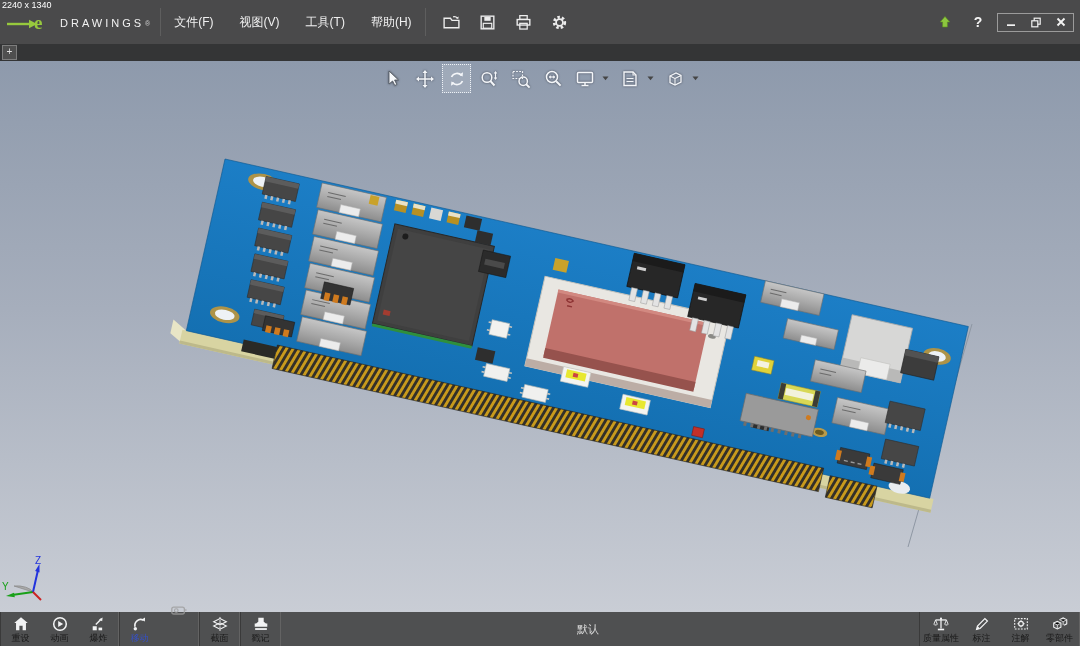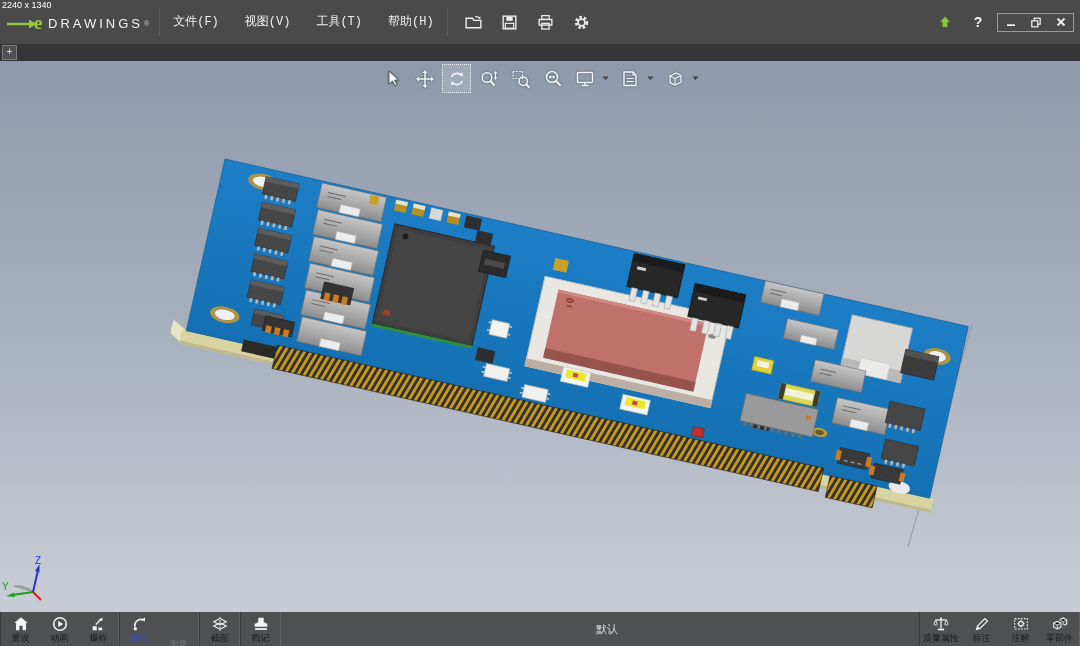--- a/index.html
+++ b/index.html
@@ -2,24 +2,24 @@
 <html><head>
 <meta charset="utf-8">
 <style>
   html,body{margin:0;padding:0;background:#222;}
   .app{width:1080px;height:646px;display:flex;flex-direction:column;overflow:hidden;
        font-family:"Liberation Sans",sans-serif;position:relative;user-select:none;}
   
   .titlebar{height:44px;background:#4a4a4b;display:flex;align-items:center;color:#efefef;position:relative;flex:0 0 auto;}
   .res-label{position:absolute;top:0;left:2px;font-size:9px;color:#ffffff;line-height:10px;z-index:5;}
   .logo{display:flex;align-items:center;padding:2px 10px 0 6px;}
-  .logo-text{color:#f2f2f2;font-size:13px;letter-spacing:3px;margin-left:2px;}
+  .logo-text{color:#f2f2f2;font-size:11px;letter-spacing:3px;margin-left:14px;}
   .logo-reg{color:#cfcfcf;font-size:7px;vertical-align:super;margin-left:1px;}
   .menubar{display:flex;height:28px;border-left:1px solid #5e5e5e;border-right:1px solid #5e5e5e;}
-  .menu-item{padding:0 13px;font-size:12px;line-height:28px;color:#f0f0f0;cursor:default;font-family:Liberation Mono, monospace;}
+  .menu-item{padding:0 13px;font-size:12px;line-height:28px;color:#f0f0f0;cursor:default;}
   .tb-icons{display:flex;align-items:center;gap:8px;padding:0 12px;}
   .tb-btn{width:28px;height:24px;display:flex;align-items:center;justify-content:center;color:#ededed;}
   .tb-right{margin-left:auto;display:flex;align-items:center;gap:10px;padding-right:6px;}
   .help-btn{color:#f5f5f5;font-size:14px;font-weight:bold;width:18px;text-align:center;}
   .win-box{display:flex;border:1px solid #9b9b9b;background:#4a4a4b;}
   .win-btn{width:25px;height:17px;display:flex;align-items:center;justify-content:center;color:#f2f2f2;}
   
   .tabbar{height:17px;background:#343536;display:flex;align-items:flex-end;flex:0 0 auto;}
   .tab-new{width:13px;height:13px;margin:0 2px 1px 2px;background:#4f4f4f;border:1px solid #7d7d7d;
            color:#e0e0e0;font-size:10px;line-height:11px;text-align:center;}
@@ -30,29 +30,29 @@
   .viewport{flex:1;position:relative;overflow:hidden;
             background:linear-gradient(180deg,#8e9aac 0%,#a6aebc 45%,#c9cdd5 100%);}
   .scene{position:absolute;inset:0;}
   .vtb{position:absolute;top:3px;left:50%;transform:translateX(-50%);display:flex;align-items:center;gap:3px;z-index:4;}
   .vtb-btn{width:27px;height:27px;display:flex;align-items:center;justify-content:center;color:#f4f6f9;
            border:1px solid transparent;filter:drop-shadow(0 0 1px rgba(45,50,60,.75));}
   .vtb-btn.active{border:1px dotted #eef2f7;background:rgba(235,240,246,.18);filter:none;}
   .vtb-caret{display:flex;align-items:center;margin:0 2px 0 0;}
   
   .statusbar{height:34px;background:#4f5051;display:flex;align-items:stretch;position:relative;flex:0 0 auto;}
-  .sb-group{display:flex;border-left:1px solid #3a3a3a;border-right:1px solid #636363;}
+  .sb-group{display:flex;border-left:1px solid #3a3a3a;border-right:1px solid #636363;align-items:center;}
   .sb-btn{min-width:33px;padding:2px 3px 1px;display:flex;flex-direction:column;align-items:center;justify-content:center;
           gap:0;color:#f2f3f4;}
   .sb-label{font-size:9px;color:#191919;white-space:nowrap;line-height:11px;}
   .sb-btn.active .sb-label{color:#3550c8;}
   .sb-btn.disabled{color:#9c9c9c;opacity:.8;gap:29px;}
   .sb-btn.disabled .sb-label{color:#7a7a7a;}
   .sb-right{margin-left:auto;}
-  .sb-config{position:absolute;left:607px;top:50%;transform:translate(-50%,-50%);font-size:11px;color:#d8d8d8;}
+  .sb-config{position:absolute;left:588px;top:50%;transform:translate(-50%,-50%);font-size:11px;color:#d8d8d8;}
   svg{display:block;}
 </style>
 </head>
 <body>
 
 <svg width="0" height="0" style="position:absolute">
   <defs>
     <symbol id="i-open" viewBox="0 0 18 18">
         <path d="M2 14 L2 5 H8 L9.5 7 H16 V14 Z" fill="none" stroke="currentColor" stroke-width="1.3"></path>
         <path d="M10.5 3.6 a4 4 0 0 1 4.2 1.4" fill="none" stroke="currentColor" stroke-width="1.2"></path>

